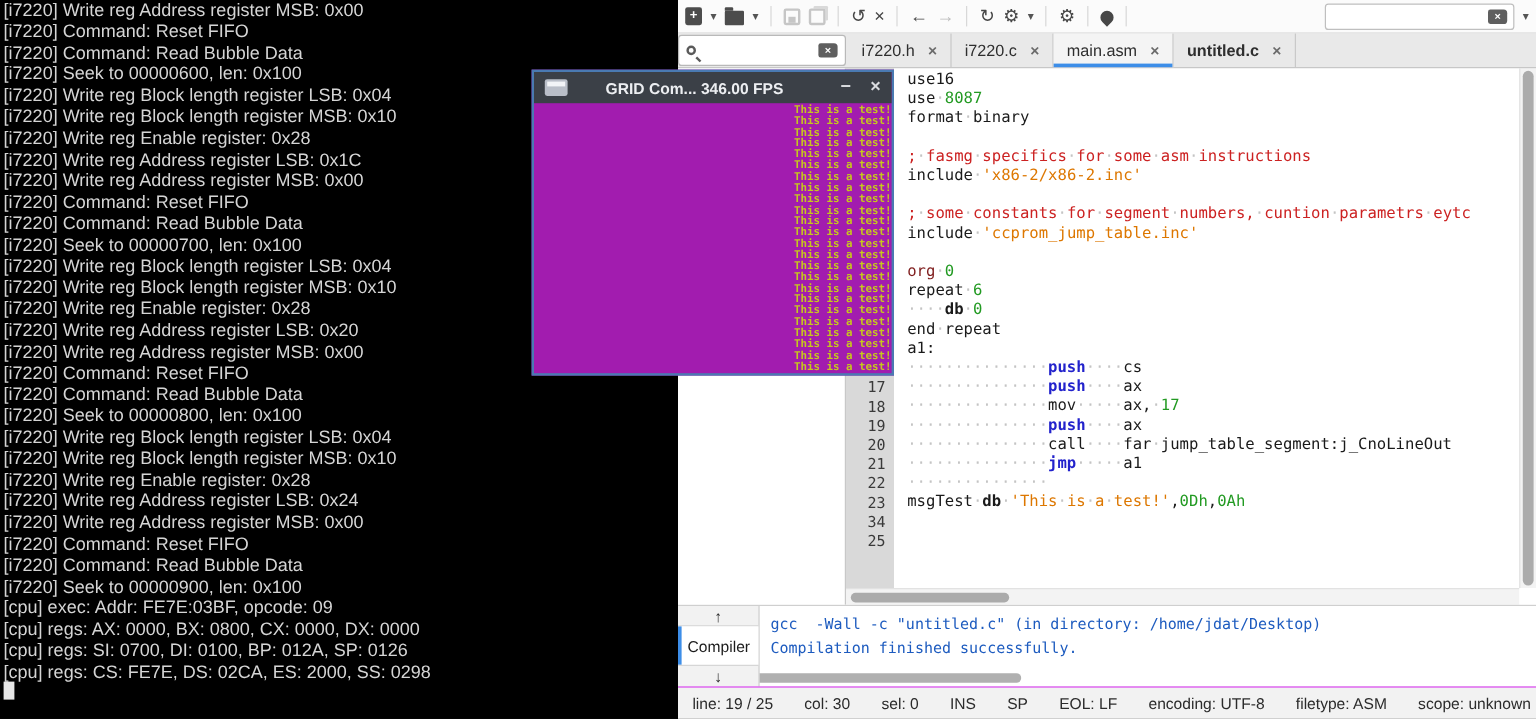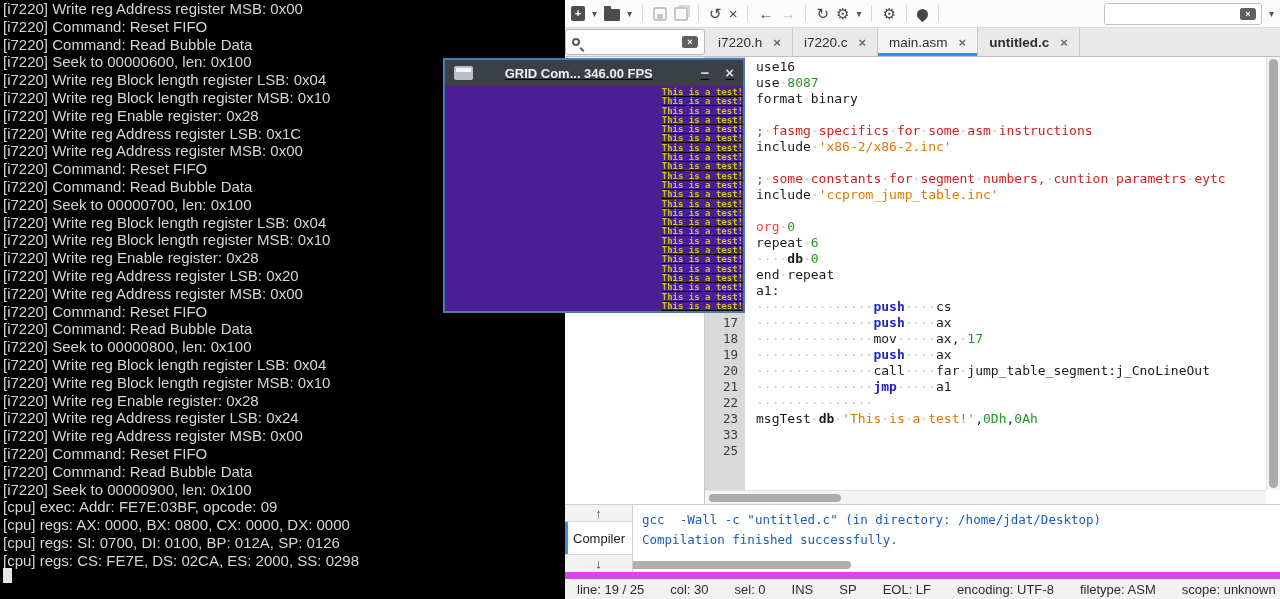--- a/index.html
+++ b/index.html
@@ -8,21 +8,21 @@
   .screen { position:relative; width:1280px; height:599px; }
 
   
   .terminal { position:absolute; left:0; top:0; width:565px; height:599px; background:#000; overflow:hidden; }
   .term-line { font-family:Liberation Sans, sans-serif; font-size:15px; line-height:17.8px;
                color:#d5d5d5; white-space:pre; padding-left:3px; }
   .term-cursor { position:absolute; left:3px; top:568px; width:9px; height:15px; background:#e6e6e6; }
 
   
   .gridwin { position:absolute; left:443px; top:58px; width:302px; height:255px;
-             border:2px solid #4a7ab2; background:#4c1d95; z-index:30;text-decoration:underline; }
+             border:2px solid #4a7ab2; background:#a21caf; z-index:30; }
   .gtitle { height:26px; background:#3b4047; display:flex; align-items:center; padding:0 9px; }
   .gicon { width:19px; height:14px; background:#b9bec8; border-radius:2px; position:relative; flex:none; }
   .gicon::before { content:""; position:absolute; left:2px; top:2px; right:2px; height:4px; background:#f2f4f7; }
   .gtext { flex:1; text-align:center; color:#eceef1; font-size:13px; font-weight:bold; }
   .gmin, .gclose { color:#d9dbdf; font-size:15px; font-weight:bold; margin-left:16px; line-height:26px; }
   .gbody { padding:2px 0 0 2px;text-align:right; }
   .grid-line { font-family:"DejaVu Sans Mono", monospace; font-size:9px; font-weight:bold;
                line-height:9.3px; color:#c6c61e; white-space:pre; }
 
   
@@ -72,21 +72,21 @@
   .gutter { position:absolute; left:0; top:0; bottom:14px; width:40px; background:#d9d9d9;
             padding:2px 7px 0 0; text-align:right; }
   .gutter div { font-family:"DejaVu Sans Mono", monospace; font-size:12.5px; line-height:16px; color:#3a3a3a; }
   .code { position:absolute; left:40px; top:0; right:14px; bottom:14px; background:#fff;
           padding:2px 0 0 11px; overflow:hidden; }
   .code-line { font-family:"DejaVu Sans Mono", monospace; font-size:13px; line-height:16px;
                color:#1a1a1a; white-space:pre; }
   .code-line .num { color:#229a22; }
   .code-line .com { color:#cc2222; }
   .code-line .str { color:#dd7700; }
-  .code-line .teal { color:#ef4444; }
+  .code-line .teal { color:#7f1d1d; }
   .code-line .kw { color:#2222cc; font-weight:bold; }
   .code-line .bld { font-weight:bold; }
   .code-line .ws { color:#c4c4c4; }
   .vscroll { position:absolute; right:0; top:0; bottom:14px; width:14px; background:#f3f3f3; border-left:1px solid #e2e2e2; }
   .vthumb { position:absolute; left:2px; right:2px; top:2px; bottom:2px; background:#ababab; border-radius:5px; }
   .hscroll { position:absolute; left:0; right:14px; bottom:0; height:14px; background:#f3f3f3; border-top:1px solid #e2e2e2; }
   .hthumb { position:absolute; left:4px; top:3px; width:132px; height:8px; background:#ababab; border-radius:4px; }
 
   
   .msgpanel { position:absolute; left:0; top:504px; width:715px; height:68px; border-top:1px solid #cfcfcf; background:#fff; }
@@ -97,21 +97,21 @@
   .msgtab { height:32px; background:#fff; border-left:3px solid #3d8ee8; font-size:13px; color:#1c1c1c;
             display:flex; align-items:center; padding-left:5px; }
   .msgcontent { position:absolute; left:68px; top:0; right:0; bottom:0; padding:5px 0 0 9px; overflow:hidden; }
   .msg-line { font-family:"DejaVu Sans Mono", monospace; font-size:12.5px; line-height:19.5px;
               color:#1d5bbf; white-space:pre; }
   .msgscroll { position:absolute; left:0; right:2px; bottom:2px; height:10px; }
   .msgthumb { position:absolute; left:-12px; top:1px; width:230px; height:8px; background:#b0b0b0; border-radius:4px; }
 
   
   .statusbar { position:absolute; left:0; top:572px; width:715px; height:27px; background:#f2f2f2;
-               border-top:7px solid #d946ef; display:flex; align-items:center; gap:26px; padding-left:12px; }
+               border-top:1px solid #d946ef; display:flex; align-items:center; gap:26px; padding-left:12px; }
   .status-item { font-size:13px; color:#2b2b2b; white-space:pre; }
 </style>
 </head>
 <body>
 
 <div class="screen">
 
   <div class="terminal">
     <div id="term-lines">
         <div class="term-line">[i7220] Write reg Address register MSB: 0x00</div>
@@ -226,21 +226,21 @@
             <div>14</div>
             <div>15</div>
             <div>16</div>
             <div>17</div>
             <div>18</div>
             <div>19</div>
             <div>20</div>
             <div>21</div>
             <div>22</div>
             <div>23</div>
-            <div>33</div>
+            <div>34</div>
             <div>25</div>
           </div>
         <div class="code" id="code">
             <div class="code-line"><span>use16</span></div>
             <div class="code-line"><span>use</span><span class="ws">·</span><span class="num">8087</span></div>
             <div class="code-line"><span>format</span><span class="ws">·</span><span>binary</span></div>
             <div class="code-line">&nbsp;</div>
             <div class="code-line"><span class="com">;</span><span class="ws">·</span><span class="com">fasmg</span><span class="ws">·</span><span class="com">specifics</span><span class="ws">·</span><span class="com">for</span><span class="ws">·</span><span class="com">some</span><span class="ws">·</span><span class="com">asm</span><span class="ws">·</span><span class="com">instructions</span></div>
             <div class="code-line"><span>include</span><span class="ws">·</span><span class="str">'x86-2/x86-2.inc'</span></div>
             <div class="code-line">&nbsp;</div>

